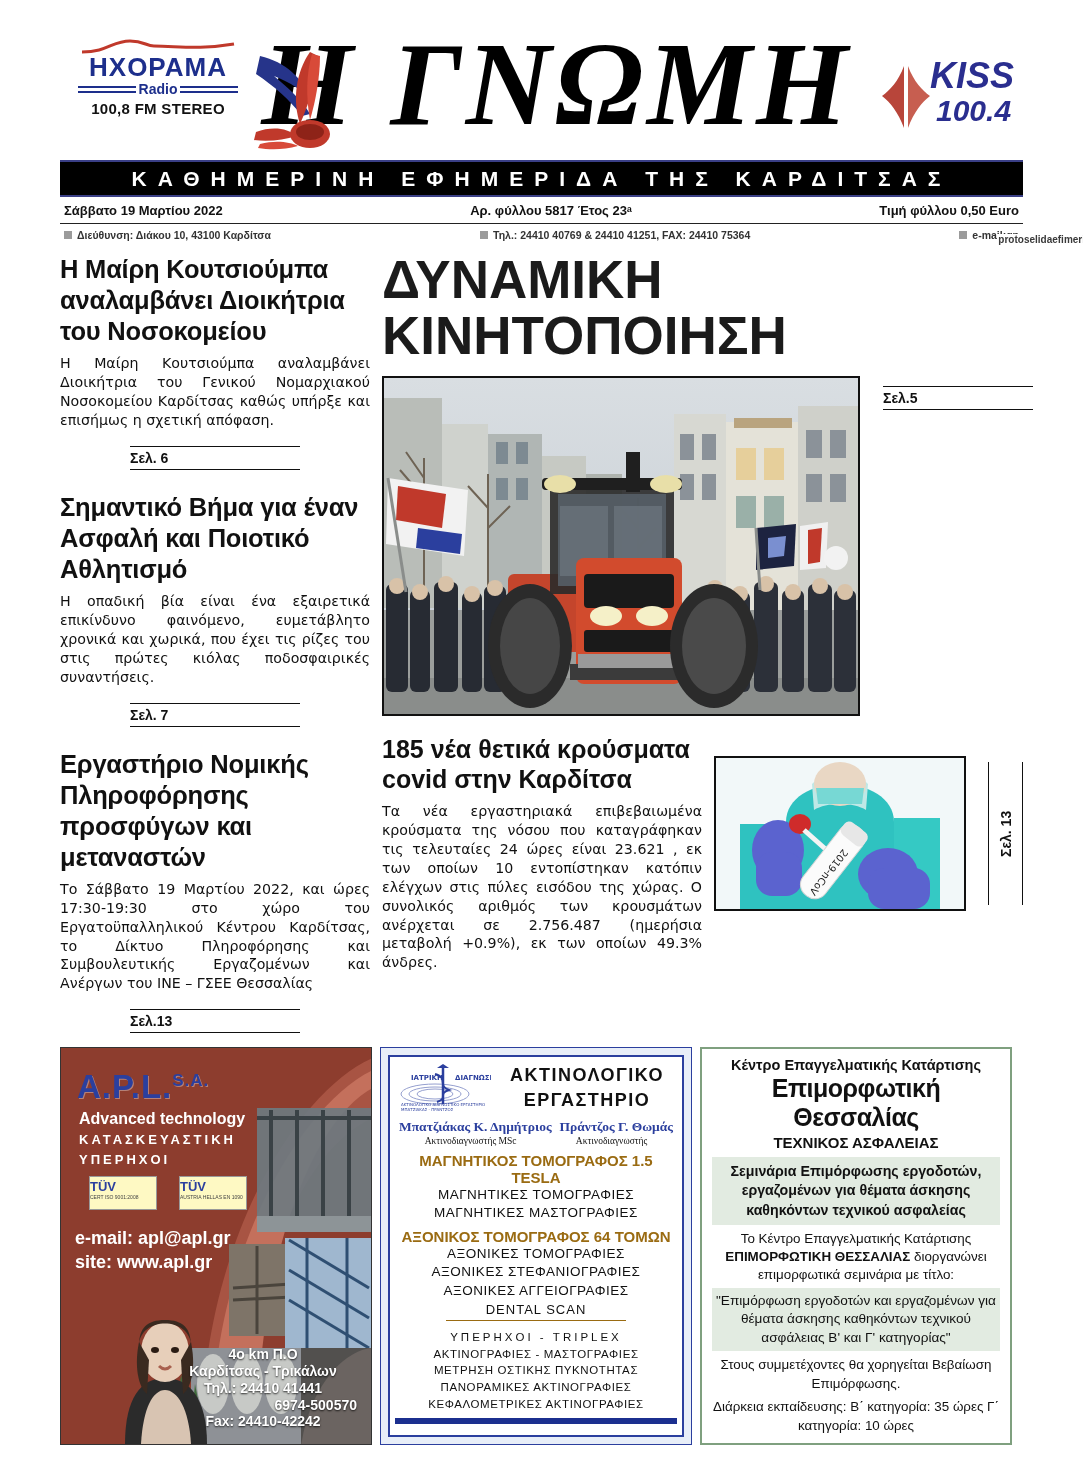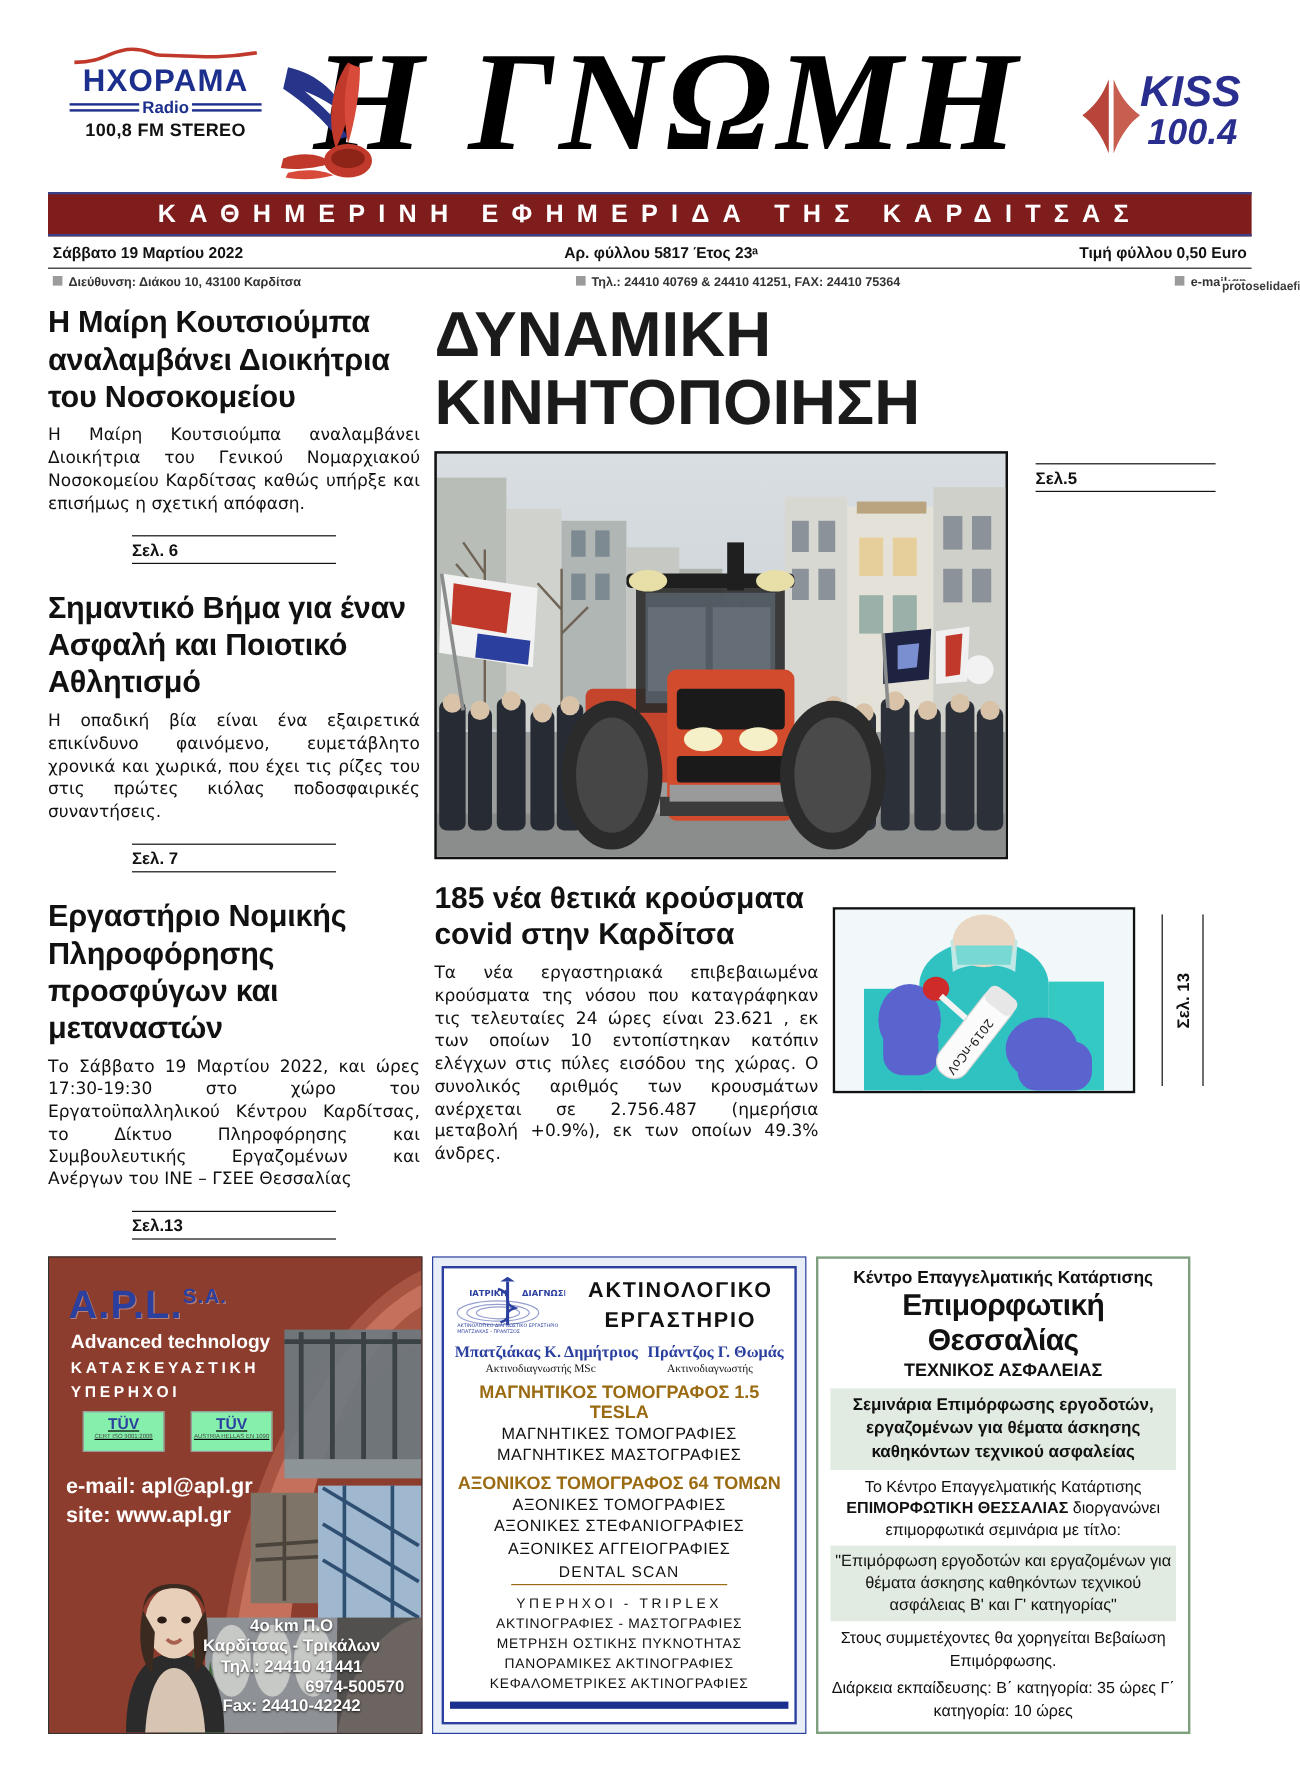--- a/index.html
+++ b/index.html
@@ -3,21 +3,21 @@
 <meta charset="utf-8">
 <style>
   * { box-sizing: border-box; margin: 0; padding: 0; }
   body {
     width: 1083px; height: 1472px;
     background: #ffffff;
     font-family: "DejaVu Sans", sans-serif;
     overflow: hidden;
     position: relative;
   }
-  .page { width: 1083px; height: 1089px; position: relative; padding: 0 40px; }
+  .page { width: 1083px; height: 1089px; position: relative; padding: 0 60px; }
 
   
   .masthead {
     height: 160px; position: relative; display: flex;
     align-items: center; justify-content: center;
   }
   .ihorama {
     position: absolute; left: 18px; top: 38px; width: 160px; text-align: center;
   }
   .ihorama-wave { height: 16px; position: relative; }
@@ -51,21 +51,21 @@
     font-size: 36px; color: #2a2e8f; line-height: 0.9;
   }
   .kiss-freq {
     position: absolute; left: 58px; top: 36px;
     font-family: "Liberation Sans", sans-serif; font-style: italic; font-weight: bold;
     font-size: 30px; color: #2a2e8f;
   }
 
   
   .banner {
-    background: #7f1d1d; color: #fff; text-align: center;
+    background: #000000; color: #fff; text-align: center;
     font-family: "Liberation Sans", sans-serif; font-weight: bold;
     font-size: 21px; letter-spacing: 11px; padding: 5px 0 4px 0;
     border-top: 2px solid #3a3f86; border-bottom: 2px solid #3a3f86;
   }
   .infobar {
     display: flex; justify-content: space-between; align-items: center;
     font-family: "Liberation Sans", sans-serif; font-weight: bold; font-size: 13px;
     color: #111; padding: 6px 4px 5px 4px; border-bottom: 1.5px solid #222;
   }
   .contactbar {
@@ -178,23 +178,23 @@
     position: absolute; left: 18px; top: 84px;
     font-family: "Liberation Sans", sans-serif; font-weight: bold; font-size: 13px;
     color: #fff; letter-spacing: 3px;
   }
   .apl-gr2 {
     position: absolute; left: 18px; top: 104px;
     font-family: "Liberation Sans", sans-serif; font-weight: bold; font-size: 13px;
     color: #fff; letter-spacing: 3px;
   }
   .tuv {
-    position: absolute; top: 128px; width: 68px; height: 34px; background: #86efac;
+    position: absolute; top: 128px; width: 68px; height: 34px; background: #fef9c3;
     border: 1px solid #999; font-family: "Liberation Sans", sans-serif;
-    text-align: center; overflow: hidden; text-decoration: underline;
+    overflow: hidden;
   }
   .tuv .t1 { font-weight: bold; font-size: 13px; color: #2b3f9e; line-height: 1.1; margin-top: 3px; }
   .tuv .t2 { font-size: 5px; color: #444; line-height: 1.1; }
   .tuv1 { left: 28px; }
   .tuv2 { left: 118px; }
   .apl-mail {
     position: absolute; left: 14px; top: 180px;
     font-family: "Liberation Sans", sans-serif; font-weight: bold; font-size: 18px; color: #fff;
   }
   .apl-site {

